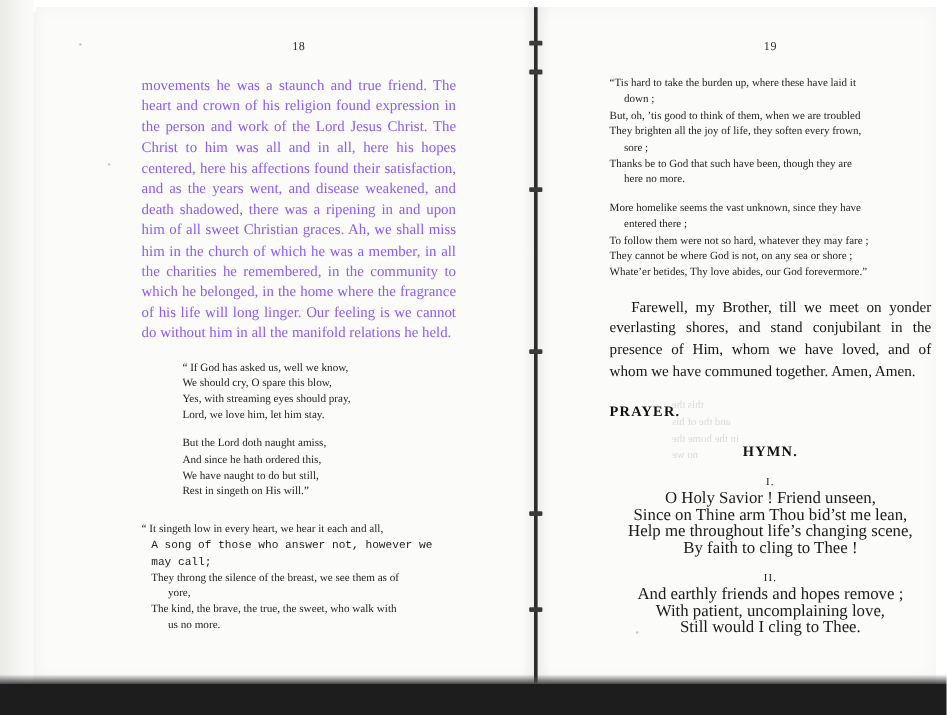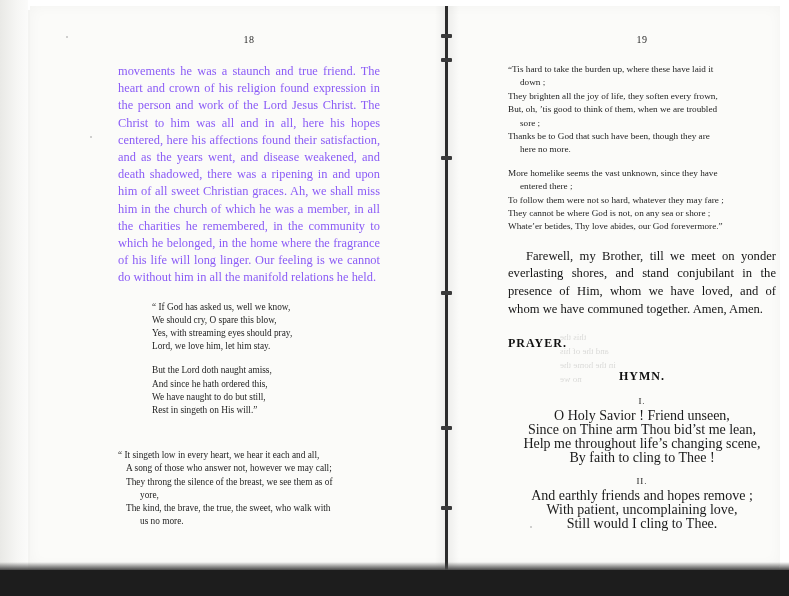--- a/index.html
+++ b/index.html
@@ -212,39 +212,39 @@
         <span class="ln">Lord, we love him, let him stay.</span>
       </div>
 
       <div class="verse verse-block indent-1">
         <span class="ln">But the Lord doth naught amiss,</span><br>
         <span class="ln">And since he hath ordered this,</span><br>
         <span class="ln">We have naught to do but still,</span><br>
         <span class="ln">Rest in singeth on His will.”</span>
       </div>
 
-      <div class="verse verse-block" style="margin-top:32px;">
+      <div class="verse verse-block" style="margin-top:18px;">
         <span class="ln">“ It singeth low in every heart, we hear it each and all,</span><br>
-        <span class="ln" style="padding-left:8px; display:inline-block;">A song of those who answer not, however we may call;</span><br>
+        <span class="ln" style="padding-left:8px; display:inline-block;font-family:Liberation Mono, monospace;">A song of those who answer not, however we may call;</span><br>
         <span class="ln" style="padding-left:8px; display:inline-block;">They throng the silence of the breast, we see them as of</span><br>
         <span class="ln" style="padding-left:22px; display:inline-block;">yore,</span><br>
         <span class="ln" style="padding-left:8px; display:inline-block;">The kind, the brave, the true, the sweet, who walk with</span><br>
         <span class="ln" style="padding-left:22px; display:inline-block;">us no more.</span>
       </div>
     </div>
 
     <div class="page-col page-right">
       <div class="folio">19</div>
 
       <div class="right-top-verse">
         <div class="stanza">
           <span class="ln">“Tis hard to take the burden up, where these have laid it</span>
           <span class="ln ind1">down ;</span>
+          <span class="ln">But, oh, ’tis good to think of them, when we are troubled</span>
           <span class="ln">They brighten all the joy of life, they soften every frown,</span>
-          <span class="ln">But, oh, ’tis good to think of them, when we are troubled</span>
           <span class="ln ind1">sore ;</span>
           <span class="ln">Thanks be to God that such have been, though they are</span>
           <span class="ln ind1">here no more.</span>
         </div>
         <div class="stanza">
           <span class="ln">More homelike seems the vast unknown, since they have</span>
           <span class="ln ind1">entered there ;</span>
           <span class="ln">To follow them were not so hard, whatever they may fare ;</span>
           <span class="ln">They cannot be where God is not, on any sea or shore ;</span>
           <span class="ln">Whate’er betides, Thy love abides, our God forevermore.”</span>

